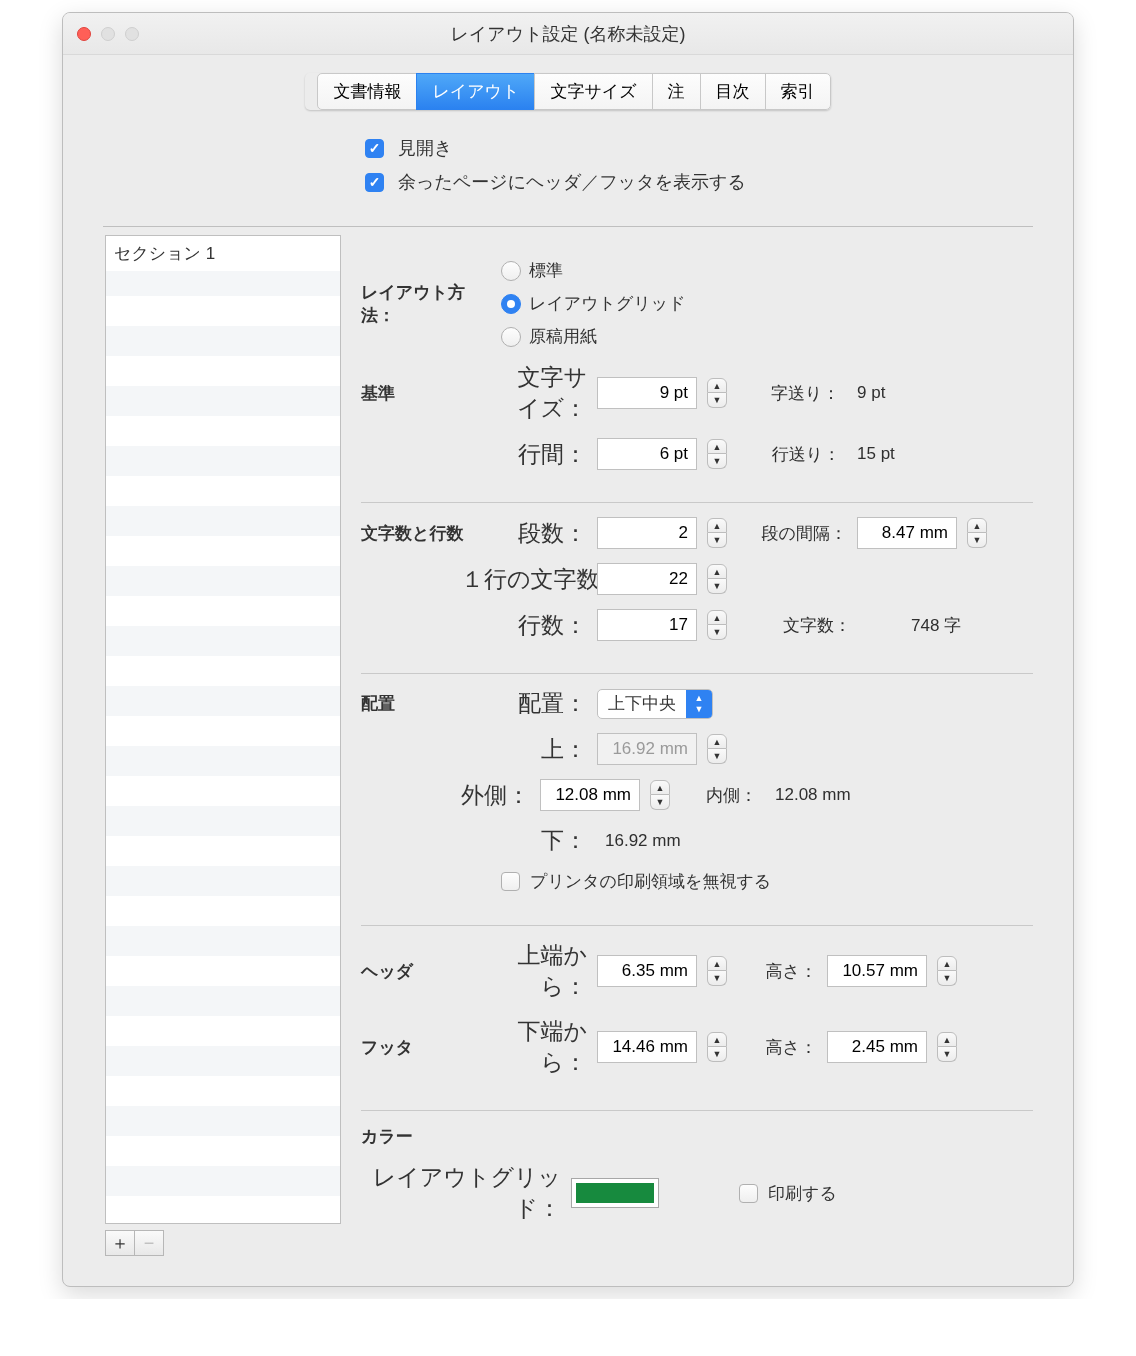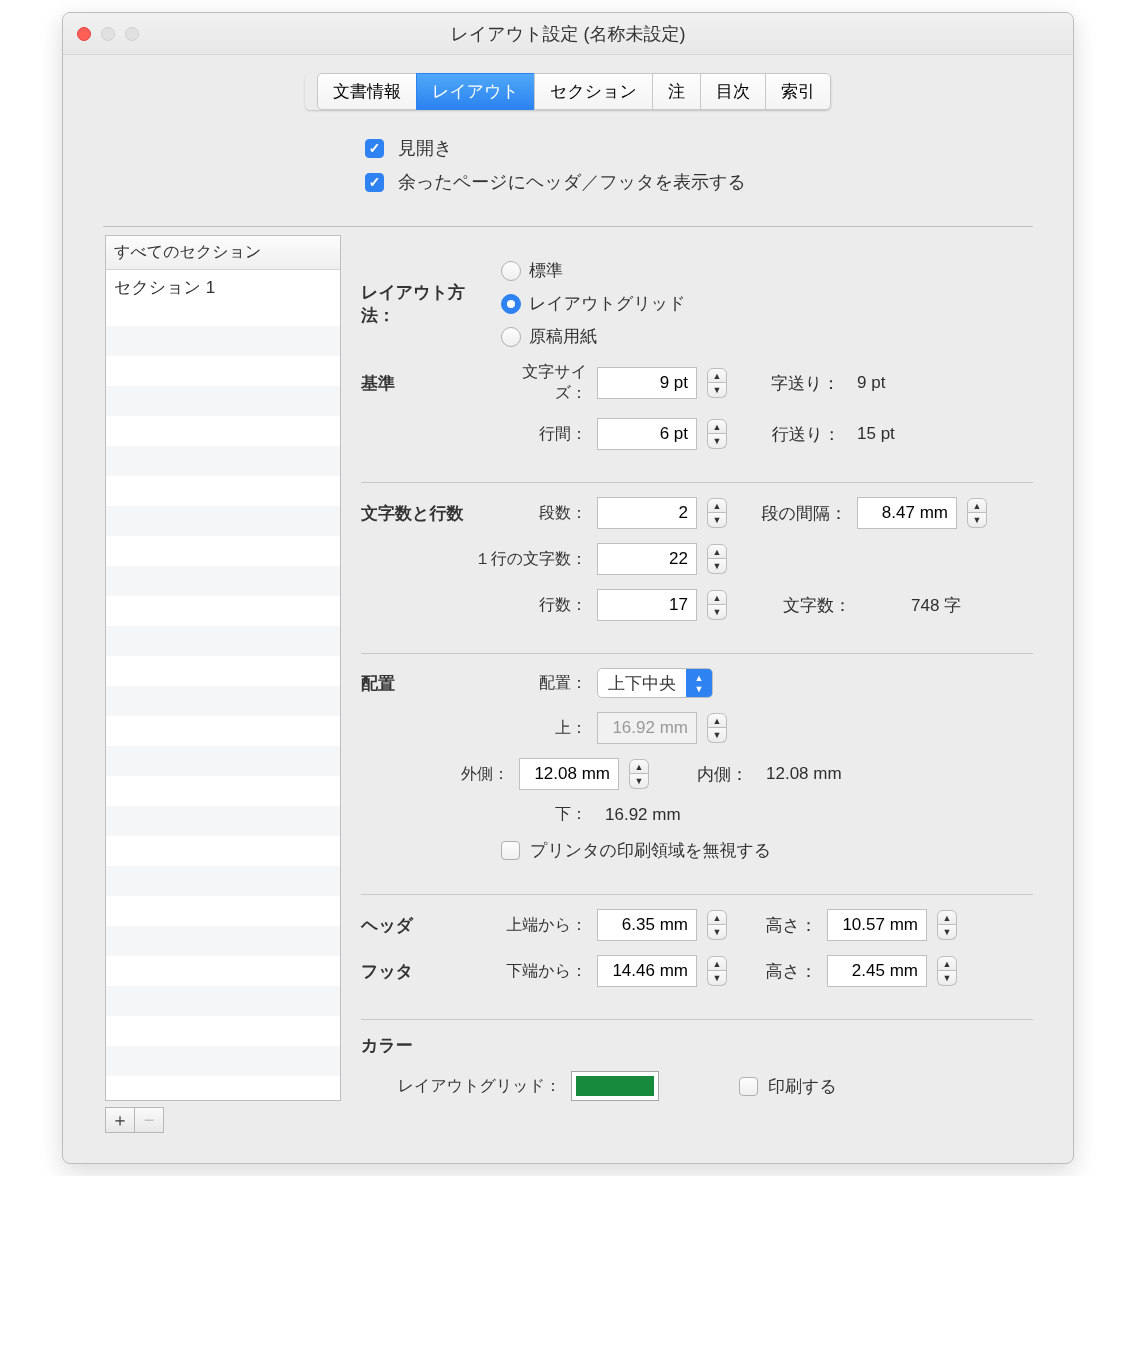--- a/index.html
+++ b/index.html
@@ -91,21 +91,21 @@
   display: inline-flex; align-items: center; justify-content: center;
   font-size: 18px; color: #333; cursor: pointer;
 }
 .iconbtn:first-child { margin-left: 0; }
 .iconbtn.disabled { color: #bbb; }
 .main { flex: 1; padding-right: 40px; }
 .grp { padding: 14px 0 18px 0; border-bottom: 1px solid #c9c9c9; }
 .grp:last-child { border-bottom: none; }
 .grp-label { font-weight: 700; font-size: 17px; display:inline-block; width: 130px; }
 .kv { display: flex; align-items: center; gap: 10px; margin-bottom: 14px; }
-.klabel { width: 220px; text-align: right; font-size: 16px; }
+.klabel { width: 220px; text-align: right; font-size: 23px; }
 .valbox {
   width: 100px; height: 32px; border: 1px solid #c0c0c0; background: #fff;
   text-align: right; padding: 4px 8px; font-size: 17px;
 }
 .valbox.disabled { background: #f1f1f1; color: #9a9a9a; }
 .stepper {
   width: 20px; display: flex; flex-direction: column;
 }
 .stepper .sbtn {
   width: 20px; height: 15px; border: 1px solid #bdbdbd;
@@ -142,21 +142,21 @@
       <div class="tl gray"></div>
       <div class="tl gray"></div>
     </div>
     <div class="title">レイアウト設定 (名称未設定)</div>
   </div>
 
   <div class="tabs">
     <div class="segmented">
       <button class="seg-btn">文書情報</button>
       <button class="seg-btn active">レイアウト</button>
-      <button class="seg-btn">セクション</button>
+      <button class="seg-btn">文字サイズ</button>
       <button class="seg-btn">注</button>
       <button class="seg-btn">目次</button>
       <button class="seg-btn">索引</button>
     </div>
   </div>
 
   <div class="top-options">
     <div class="row">
       <span class="checkbox">✓</span>
       <span>見開き</span>
@@ -165,21 +165,20 @@
       <span class="checkbox">✓</span>
       <span>余ったページにヘッダ／フッタを表示する</span>
     </div>
   </div>
 
   <hr class="hr-top">
 
   <div class="body">
     <div class="sidebar">
       <div class="listbox">
-        <div class="head">すべてのセクション</div>
         <div class="item">セクション 1</div>
       </div>
       <div class="addremove">
         <div class="iconbtn">＋</div>
         <div class="iconbtn disabled">−</div>
       </div>
     </div>
 
     <div class="main">
 
@@ -292,21 +291,21 @@
             </div>
         </div>
         <div class="kv">
           <span class="grp-label"></span>
           <span class="klabel" style="width:auto;margin-left:-40px">外側：</span>
           <input class="valbox" value="12.08 mm" style="">
           <div class="stepper">
               <div class="sbtn">▲</div>
               <div class="sbtn">▼</div>
             </div>
-          <span class="static" style="margin-left:38px">内側：</span>
+          <span class="static" style="margin-left:26px">内側：</span>
           <span class="static" style="margin-left:8px">12.08 mm</span>
         </div>
         <div class="kv">
           <span class="grp-label"></span>
           <span class="klabel" style="width:86px">下：</span>
           <span class="static" style="margin-left:8px">16.92 mm</span>
         </div>
         <div class="kv">
           <span class="grp-label"></span>
           <span class="checkbox off">✓</span>

